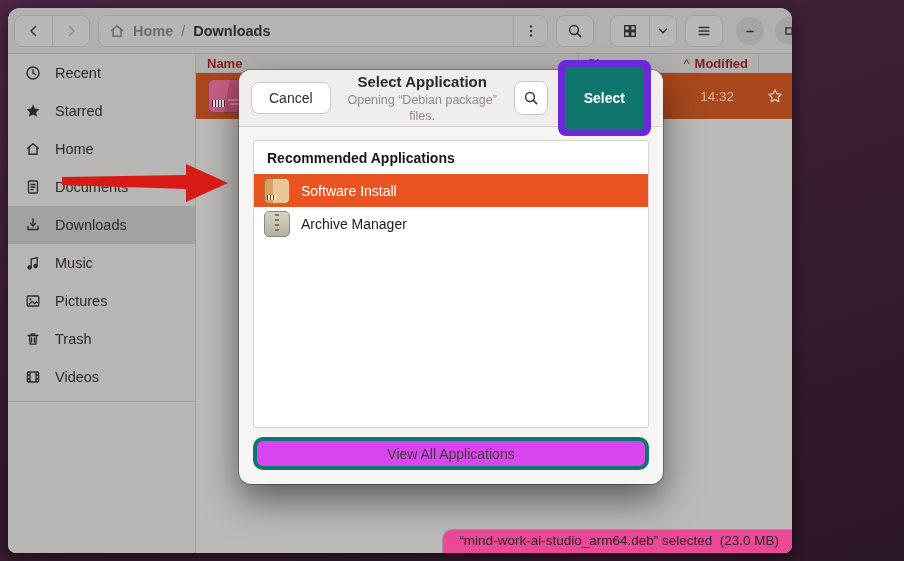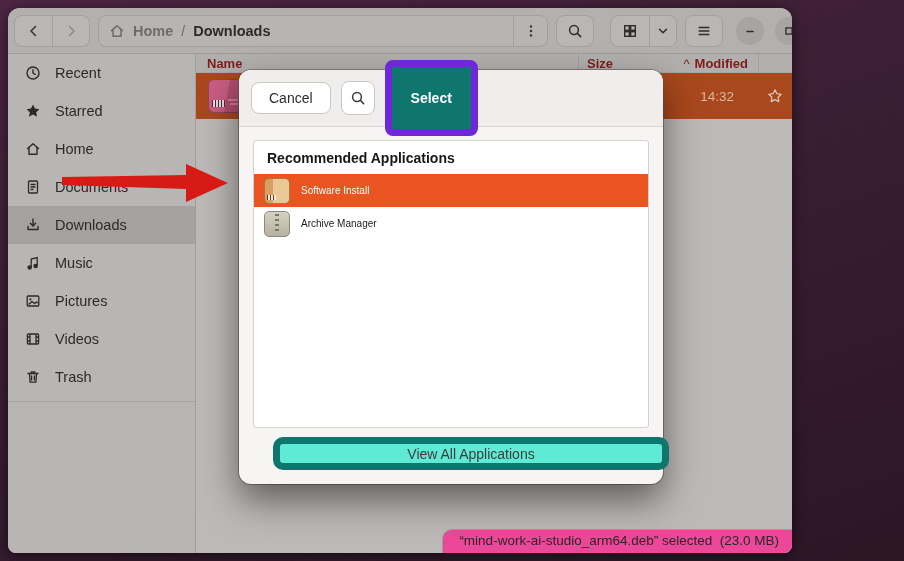--- a/index.html
+++ b/index.html
@@ -102,34 +102,34 @@
   .btn-dlg-search { width:34px; height:34px; background:#fff; border:1px solid #cbc7c2;
     border-radius:8px; display:flex; align-items:center; justify-content:center; }
   .btn-select { padding:23px 19px; background:#0f766e; border:7px solid #6d28d9;
     border-radius:8px; color:#fff; font-weight:bold; font-size:14px; font-family:inherit; }
 
   .dialog-body { padding:13px 14px 14px; }
   .app-box { background:#fff; border:1px solid #d6d2cd; border-radius:3px;
     height:288px; overflow:hidden; }
   .app-box-header { padding:9px 13px 8px; font-weight:bold; font-size:14px; color:#171717; }
   .app-row { height:33px; display:flex; align-items:center; gap:11px; padding:0 10px;
-    font-size:10px; color:#1b1b1b; }
+    font-size:14px; color:#1b1b1b; }
   .app-row.selected { background:#e95420; color:#ffffff; }
   .app-icon { width:26px; height:26px; border-radius:5px; position:relative; flex:0 0 auto; }
   .icon-software { background:linear-gradient(90deg,#d89e62 0 34%,#eac795 34%);
     border:1px solid #a87a42; }
   .sw-barcode { position:absolute; left:2px; bottom:3px; width:9px; height:5px;
     background:repeating-linear-gradient(90deg,#5a3c1c 0 1px,#f4ecdf 1px 3px); }
   .icon-archive { background:linear-gradient(180deg,#d7d1c3,#b7b1a1); border:1px solid #8e897b; }
   .zipper { position:absolute; left:calc(50% - 2px); top:2px; bottom:2px; width:4px;
     background:repeating-linear-gradient(180deg,#7c7767 0 2px,transparent 2px 5px); }
 
-  .btn-viewall { margin-top:9px; height:33px; width:100%; background:#5eead4;
-    border:7px solid #0f766e; border-radius:10px; font-size:14px; color:#3f3d3a;
-    display:flex; align-items:center; justify-content:center; font-family:inherit;margin-left:20px; }
+  .btn-viewall { margin-top:9px; height:33px; width:100%; background:#d946ef;
+    border:4px solid #0f766e; border-radius:10px; font-size:14px; color:#3f3d3a;
+    display:flex; align-items:center; justify-content:center; font-family:inherit; }
 
   
   .arrow-annotation { position:absolute; left:55px; top:155px; width:180px; height:60px;
     z-index:50; pointer-events:none; }
 </style>
 </head>
 <body>
 
 <div class="desktop">
 
@@ -269,35 +269,35 @@
         </div>
         <div class="side-item">
           <svg class="icon16" viewBox="0 0 16 16" fill="none" stroke="#2c2a28" stroke-width="1.3" stroke-linejoin="round">
               <rect x="2.2" y="3" width="11.6" height="10" rx="1"></rect>
               <circle cx="5.4" cy="6.3" r="1.1" fill="#2c2a28" stroke="none"></circle>
               <path d="M3.6 11.4 l3.4-3 2.6 2.1 1.9-1.5 1.3 1"></path>
             </svg>
           <span>Pictures</span>
         </div>
         <div class="side-item">
-          <svg class="icon16" viewBox="0 0 16 16" fill="none" stroke="#2c2a28" stroke-width="1.3">
-              <rect x="2.4" y="3" width="11.2" height="10" rx="1"></rect>
-              <path d="M5 3 v10 M11 3 v10"></path>
-              <path d="M2.4 6 H5 M2.4 10 H5 M11 6 h2.6 M11 10 h2.6"></path>
-            </svg>
-          <span>Videos</span>
-        </div>
-        <div class="side-item">
           <svg class="icon16" viewBox="0 0 16 16" fill="none" stroke="#2c2a28" stroke-width="1.3" stroke-linecap="round" stroke-linejoin="round">
               <path d="M3 4.5 h10"></path>
               <path d="M6.3 4.5 V3 h3.4 v1.5"></path>
               <path d="M4.5 4.5 l.6 8.7 h5.8 l.6-8.7"></path>
               <path d="M6.6 7 v4 M9.4 7 v4"></path>
             </svg>
           <span>Trash</span>
+        </div>
+        <div class="side-item">
+          <svg class="icon16" viewBox="0 0 16 16" fill="none" stroke="#2c2a28" stroke-width="1.3">
+              <rect x="2.4" y="3" width="11.2" height="10" rx="1"></rect>
+              <path d="M5 3 v10 M11 3 v10"></path>
+              <path d="M2.4 6 H5 M2.4 10 H5 M11 6 h2.6 M11 10 h2.6"></path>
+            </svg>
+          <span>Videos</span>
         </div>
         <div class="side-sep"></div>
       </div>
 
       <div class="main">
         <div class="list-header">
           <div class="col-name">
             <span>Name</span>
           </div>
           <div class="col-mid">
@@ -327,20 +327,24 @@
         </div>
       </div>
     </div>
 
     <div class="status-chip">“mind-work-ai-studio_arm64.deb” selected  (23.0 MB)</div>
   </div>
 
   <div class="dialog">
     <div class="dialog-header">
       <button class="btn-cancel">Cancel</button>
+      <div class="dlg-titles">
+        <div class="dlg-title">Select Application</div>
+        <div class="dlg-sub">Opening “Debian package” files.</div>
+      </div>
       <div class="btn-dlg-search">
         <svg class="icon16" viewBox="0 0 16 16" fill="none" stroke="#3c3a38" stroke-width="1.5" stroke-linecap="round">
             <circle cx="7" cy="7" r="4.4"></circle>
             <path d="M10.4 10.4 L13.6 13.6"></path>
           </svg>
       </div>
       <button class="btn-select">Select</button>
     </div>
 
     <div class="dialog-body">

